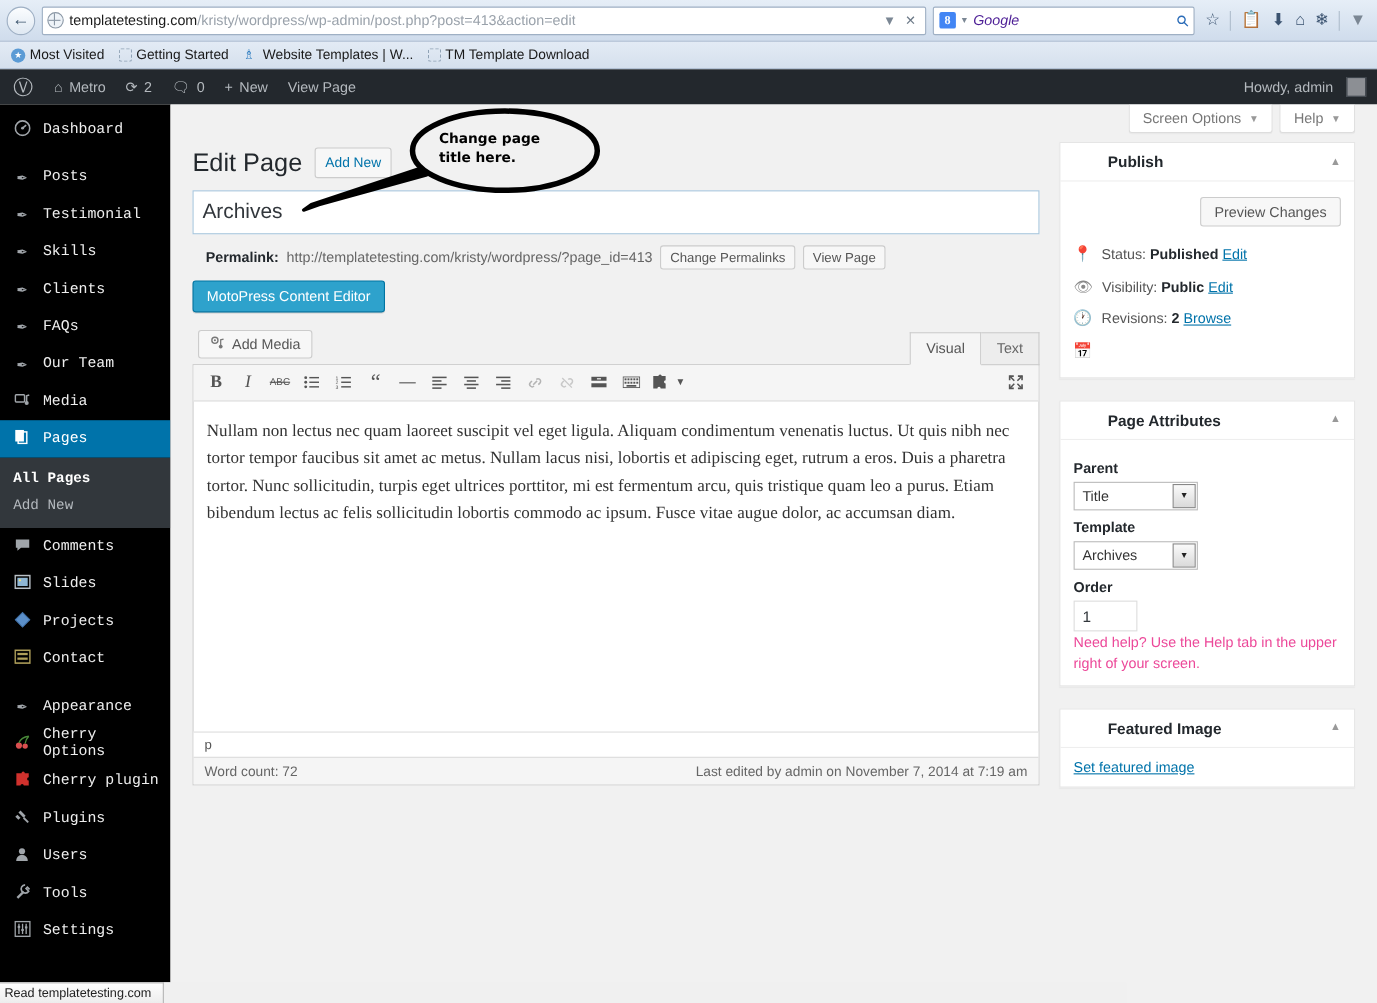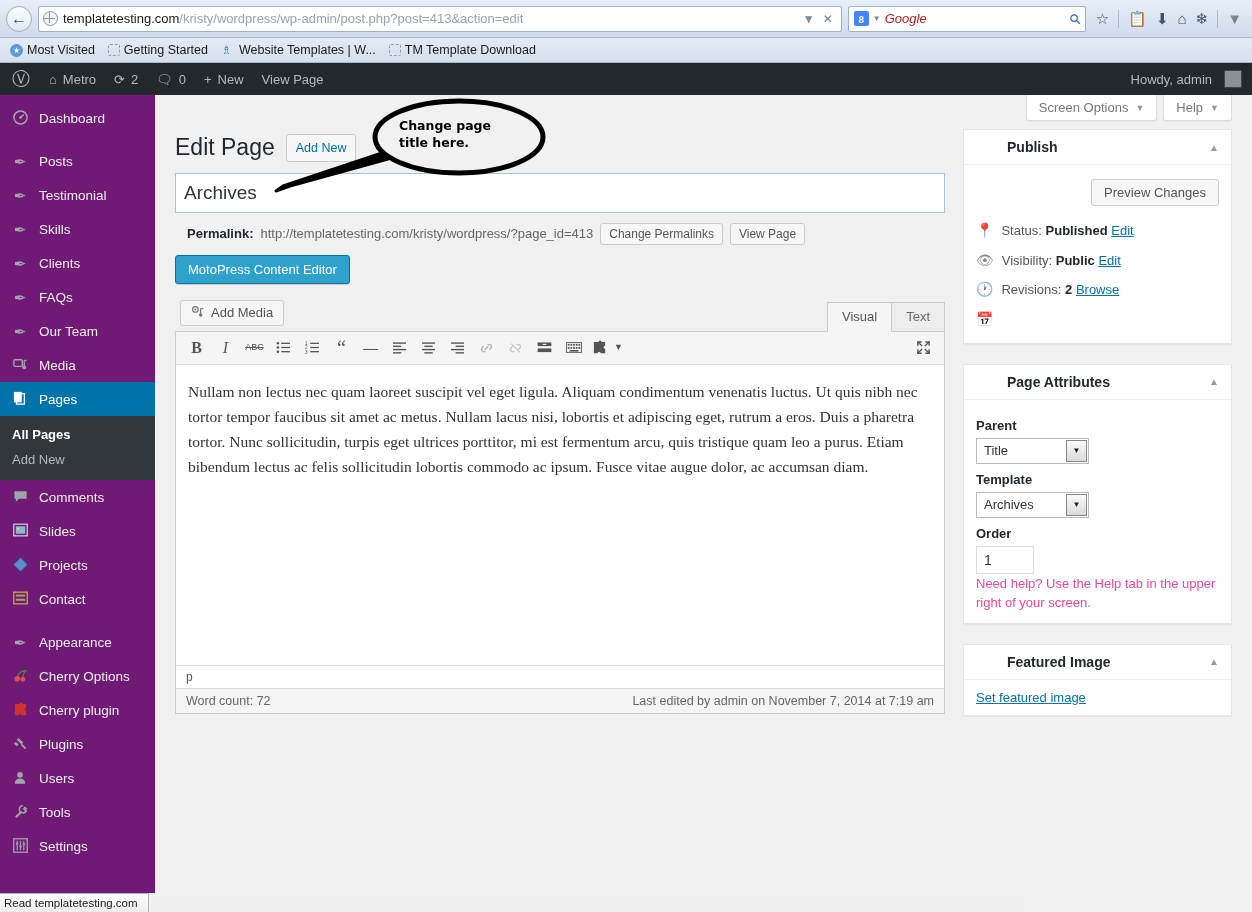--- a/index.html
+++ b/index.html
@@ -53,21 +53,21 @@
     border:1px solid #9fb0c4; border-radius:2px;
     display:flex; align-items:center; padding:0 5px; gap:4px;
   }
   .g-badge {
     width:15px; height:15px; background:#4285f4; color:#fff;
     font-size:11px; font-weight:bold; display:flex;
     align-items:center; justify-content:center; border-radius:2px;
     font-family:"Liberation Serif", serif;
   }
   .tri-down { font-size:8px; color:#7b8794; }
-  .search-ph { color:#b91c1c; font-style:italic; font-size:13px; }
+  .search-ph { color:#4c1d95; font-style:italic; font-size:13px; }
   .mag {
     margin-left:auto; color:#2b6cb8; font-size:14px;
     transform:rotate(-45deg); display:inline-block;
   }
   .chrome-icons { display:flex; align-items:center; gap:9px; padding:0 4px; color:#3b5370; }
   .chrome-icons .ci { font-size:15px; cursor:pointer; line-height:1; }
   .divider-v { width:1px; height:18px; background:#aebdcd; }
 
   .bookmark-bar {
     height:25px; display:flex; align-items:center; gap:5px;
@@ -89,22 +89,22 @@
   .ab-logo { font-size:18px; padding:0 10px 0 4px; }
   .ab-right { margin-left:auto; display:flex; align-items:center; gap:12px; padding-right:2px; }
   .avatar-box { width:18px; height:18px; background:#8c8f94; border:1px solid #3c434a; }
   .ab-ico { font-size:13px; }
 
   
   #wpwrap { display:flex; height:calc(912px - 38px - 25px - 32px - 19px); }
 
   
   #adminmenu {
-    width:155px; flex:0 0 155px; background:#701a75; color:#eee;
-    font-size:13.5px; padding-top:6px; overflow:hidden; position:relative;
+    width:155px; flex:0 0 155px; background:#000000; color:#eee;
+    font-size:13.5px; padding-top:6px; overflow:hidden; position:relative;font-family:Liberation Mono, monospace;
   }
   .menu-item {
     display:flex; align-items:center; gap:9px; height:34px;
     padding:0 10px; color:#eee; cursor:pointer; position:relative;
   }
   .menu-item .mi-ico {
     width:20px; text-align:center; font-size:15px; color:#a0a5aa; flex:0 0 auto; line-height:1;
   }
   .menu-item.active { background:#0073aa; color:#fff; }
   .menu-item.active .mi-ico { color:#fff; }

